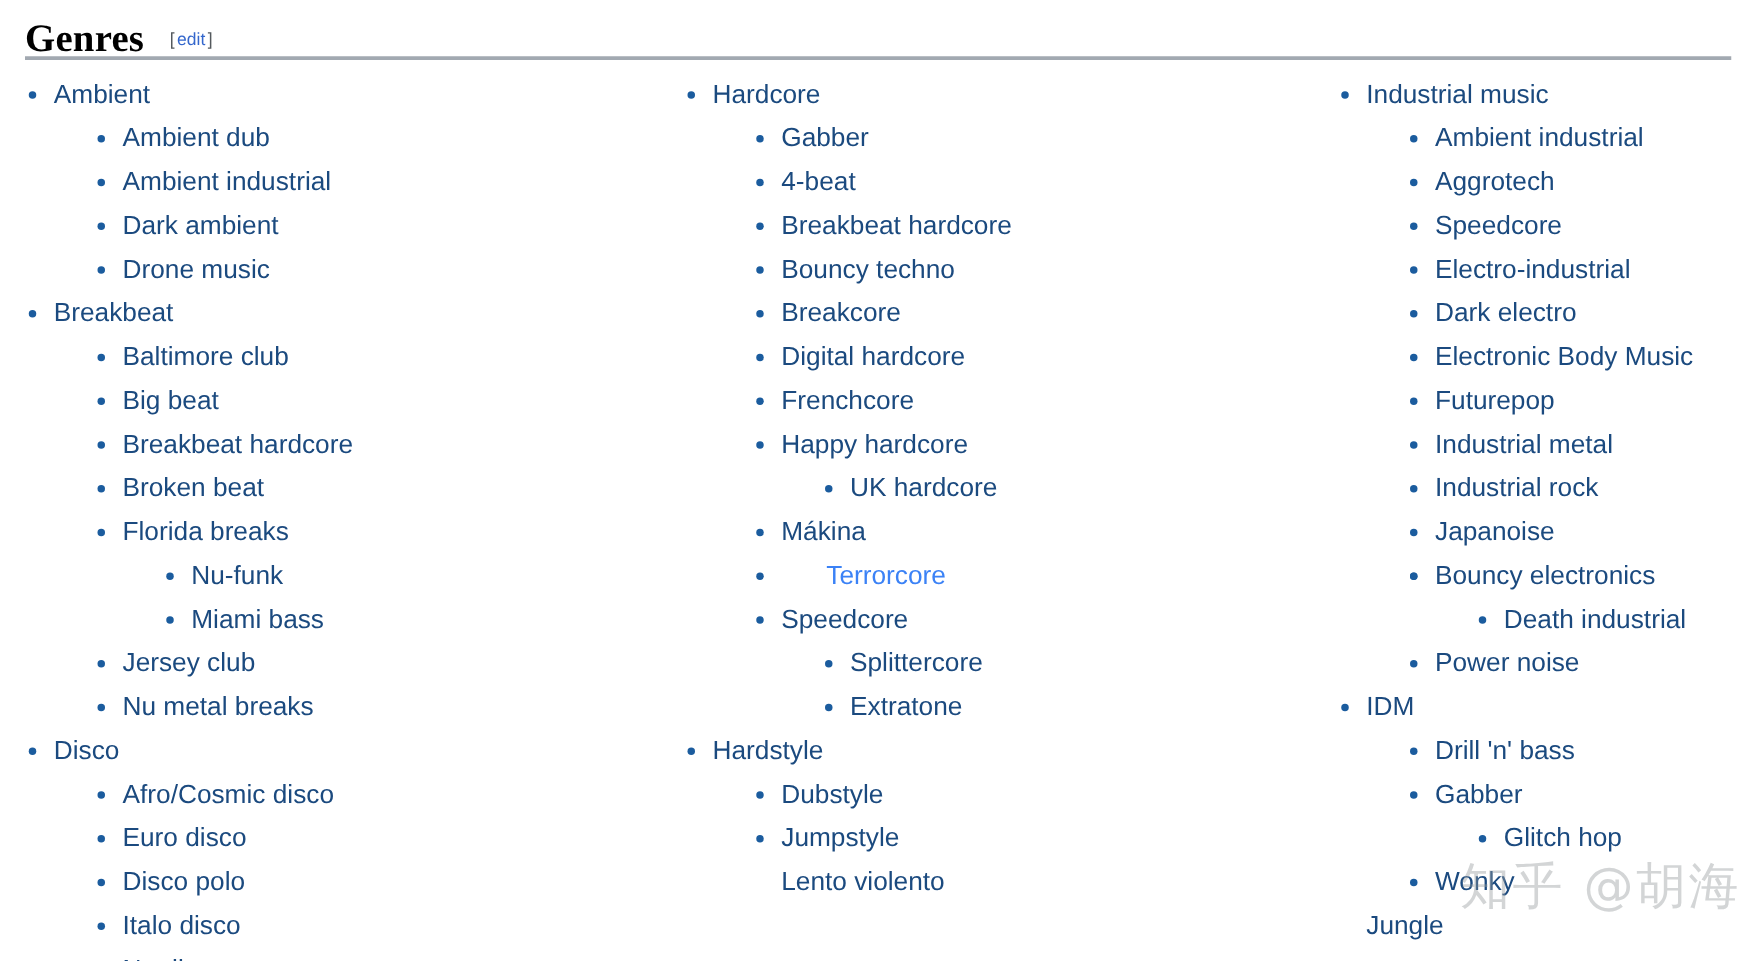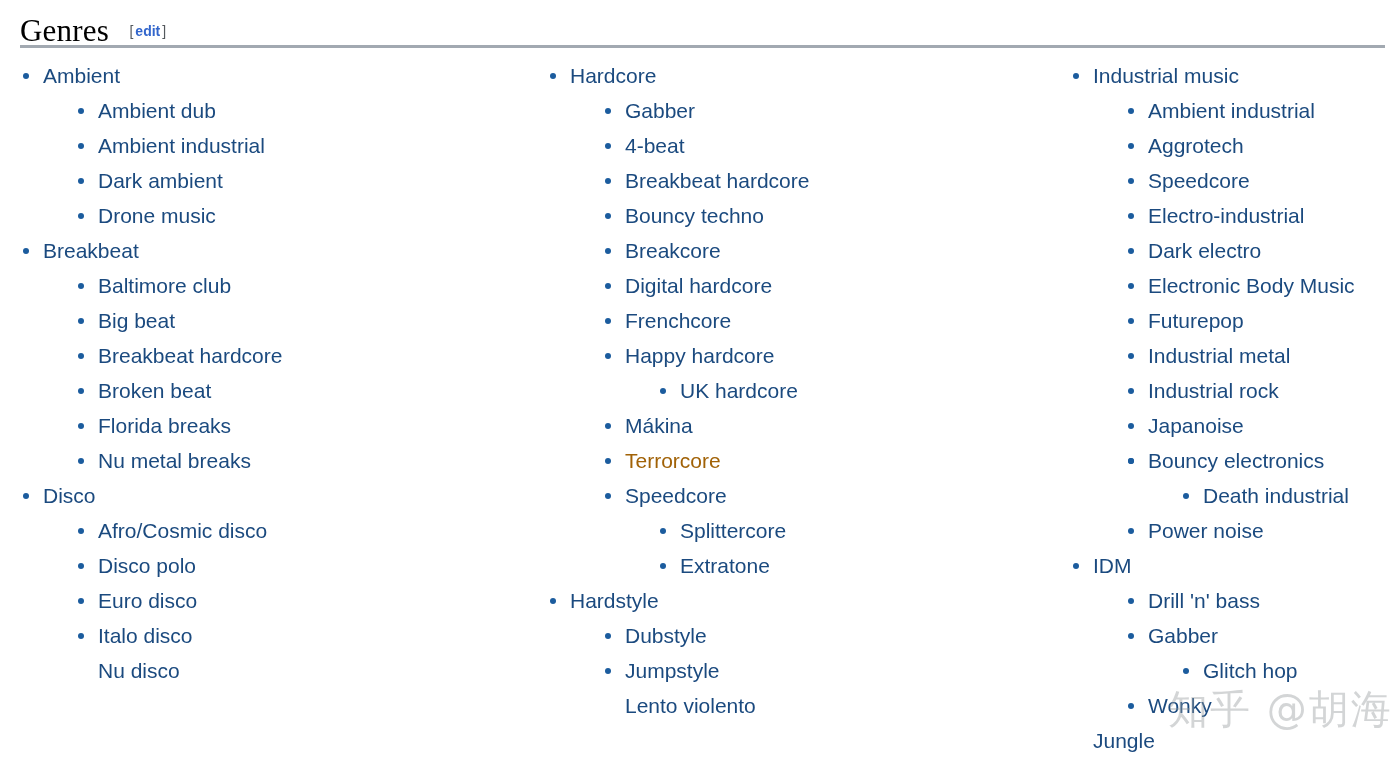--- a/index.html
+++ b/index.html
@@ -24,21 +24,21 @@
     width: 1365px;
     height: 34px;
     border-bottom: 3px solid #a2a9b1;
     box-sizing: border-box;
   }
   #page-title {
     font-family: "Liberation Serif", serif;
     font-size: 31px;
     line-height: 34px;
     color: #000000;
-    font-weight: normal;
+    font-weight: bold;
     margin: 0;
     display: inline-block;
     vertical-align: baseline;
     letter-spacing: 0.2px;
   }
   #edit-section {
     display: inline-block;
     font-family: "Liberation Sans", sans-serif;
     font-size: 14px;
     color: #54595d;
@@ -46,21 +46,20 @@
     position: relative;
     top: -5px;
     white-space: nowrap;
   }
   #edit-section .brk { color: #54595d; }
   #edit-link {
     color: #3366cc;
     text-decoration: none;
     padding: 0 2px;
     cursor: pointer;
-    font-weight: bold;
   }
 
   
   .columns {
     position: absolute;
     top: 58px;
     left: 0;
     width: 1391px;
     height: 715px;
   }
@@ -99,21 +98,22 @@
     height: 6px;
     border-radius: 50%;
     background: #1b5c9e;
   }
   li.genre-item > a.genre-link {
     color: #1b4a7f;
     text-decoration: none;
     cursor: pointer;
   }
   li.genre-item > a.genre-link.redlink {
-    color: #a16207;
+    color: #3b82f6;
+    margin-left: 36px;
   }
 
   
   #watermark {
     position: absolute;
     left: 1168px;
     top: 686px;
     font-family: "DejaVu Sans", sans-serif;
     font-size: 40px;
     line-height: 46px;
@@ -139,27 +139,31 @@
             <li class="genre-item"><span class="bullet"></span><a class="genre-link" href="#">Ambient dub</a></li>
             <li class="genre-item"><span class="bullet"></span><a class="genre-link" href="#">Ambient industrial</a></li>
             <li class="genre-item"><span class="bullet"></span><a class="genre-link" href="#">Dark ambient</a></li>
             <li class="genre-item"><span class="bullet"></span><a class="genre-link" href="#">Drone music</a></li>
           </ul></li>
         <li class="genre-item"><span class="bullet"></span><a class="genre-link" href="#">Breakbeat</a><ul class="genre-sublist">
             <li class="genre-item"><span class="bullet"></span><a class="genre-link" href="#">Baltimore club</a></li>
             <li class="genre-item"><span class="bullet"></span><a class="genre-link" href="#">Big beat</a></li>
             <li class="genre-item"><span class="bullet"></span><a class="genre-link" href="#">Breakbeat hardcore</a></li>
             <li class="genre-item"><span class="bullet"></span><a class="genre-link" href="#">Broken beat</a></li>
-            <li class="genre-item"><span class="bullet"></span><a class="genre-link" href="#">Florida breaks</a></li>
+            <li class="genre-item"><span class="bullet"></span><a class="genre-link" href="#">Florida breaks</a><ul class="genre-sublist">
+                <li class="genre-item"><span class="bullet"></span><a class="genre-link" href="#">Nu-funk</a></li>
+                <li class="genre-item"><span class="bullet"></span><a class="genre-link" href="#">Miami bass</a></li>
+              </ul></li>
+            <li class="genre-item"><span class="bullet"></span><a class="genre-link" href="#">Jersey club</a></li>
             <li class="genre-item"><span class="bullet"></span><a class="genre-link" href="#">Nu metal breaks</a></li>
           </ul></li>
         <li class="genre-item"><span class="bullet"></span><a class="genre-link" href="#">Disco</a><ul class="genre-sublist">
             <li class="genre-item"><span class="bullet"></span><a class="genre-link" href="#">Afro/Cosmic disco</a></li>
+            <li class="genre-item"><span class="bullet"></span><a class="genre-link" href="#">Euro disco</a></li>
             <li class="genre-item"><span class="bullet"></span><a class="genre-link" href="#">Disco polo</a></li>
-            <li class="genre-item"><span class="bullet"></span><a class="genre-link" href="#">Euro disco</a></li>
             <li class="genre-item"><span class="bullet"></span><a class="genre-link" href="#">Italo disco</a></li>
             <li class="genre-item"><a class="genre-link" href="#">Nu disco</a></li>
           </ul></li>
       </ul>
     </div>
   <div class="col" id="col-2">
       <ul class="genre-list">
         <li class="genre-item"><span class="bullet"></span><a class="genre-link" href="#">Hardcore</a><ul class="genre-sublist">
             <li class="genre-item"><span class="bullet"></span><a class="genre-link" href="#">Gabber</a></li>
             <li class="genre-item"><span class="bullet"></span><a class="genre-link" href="#">4-beat</a></li>

